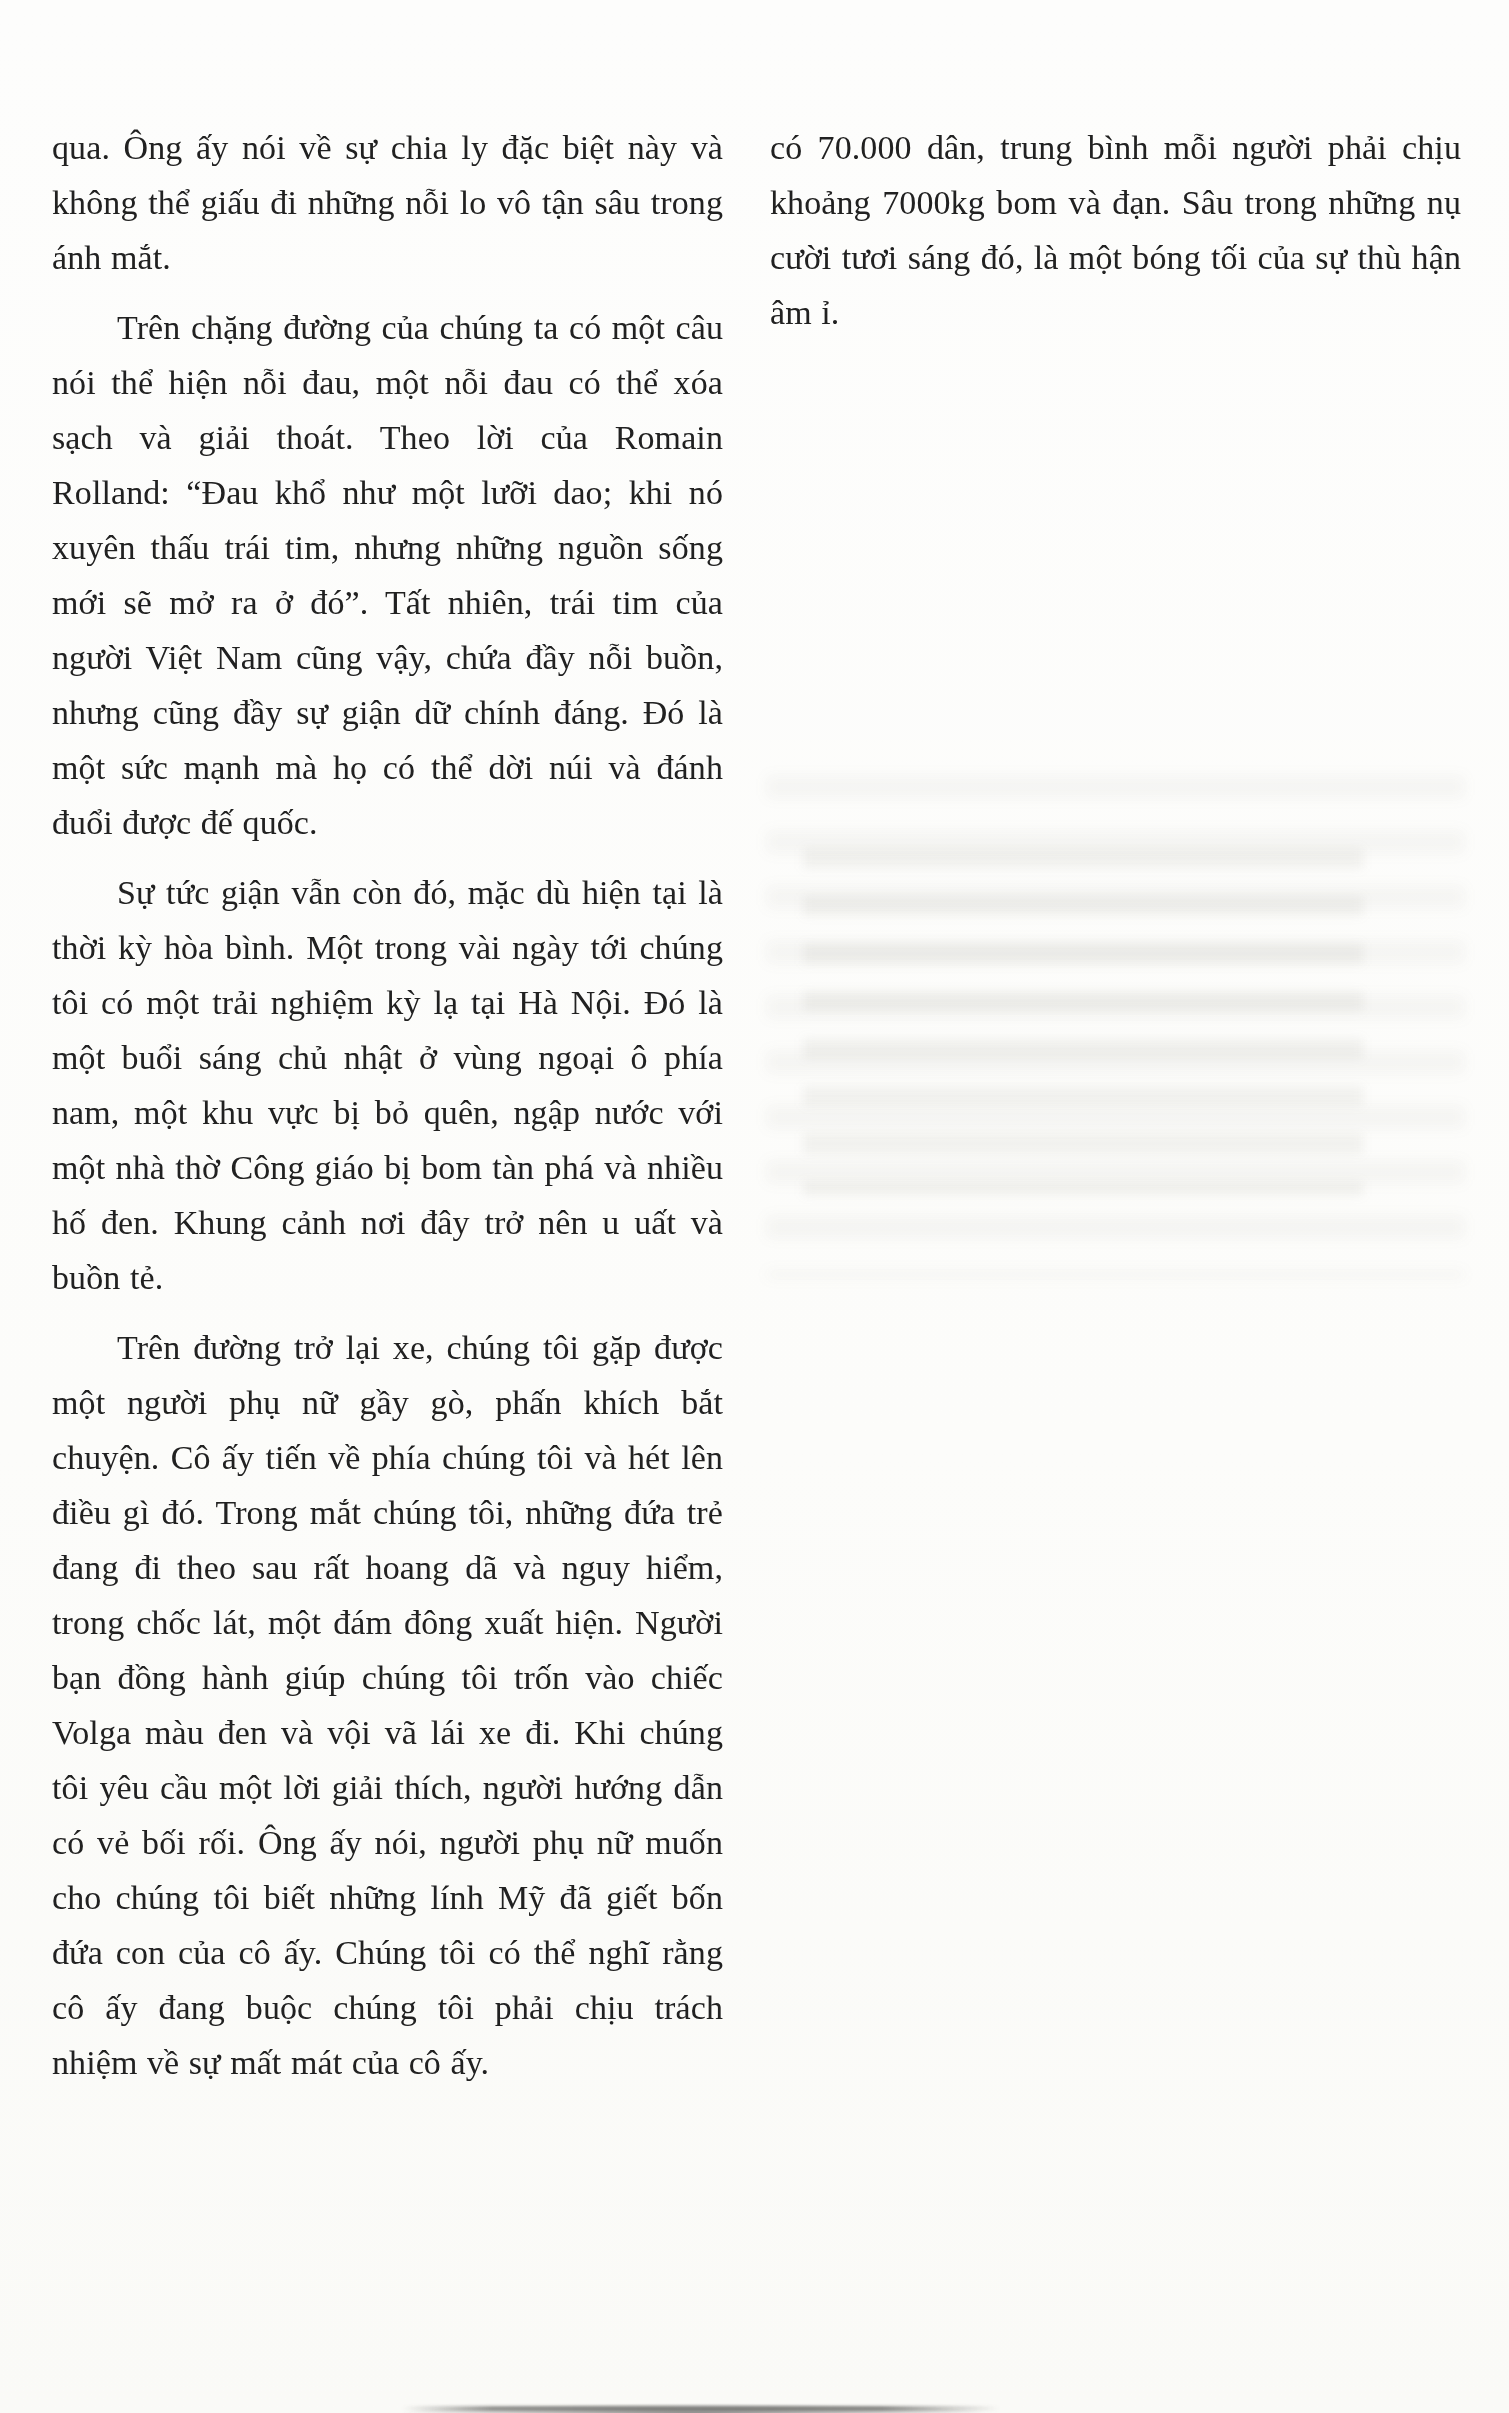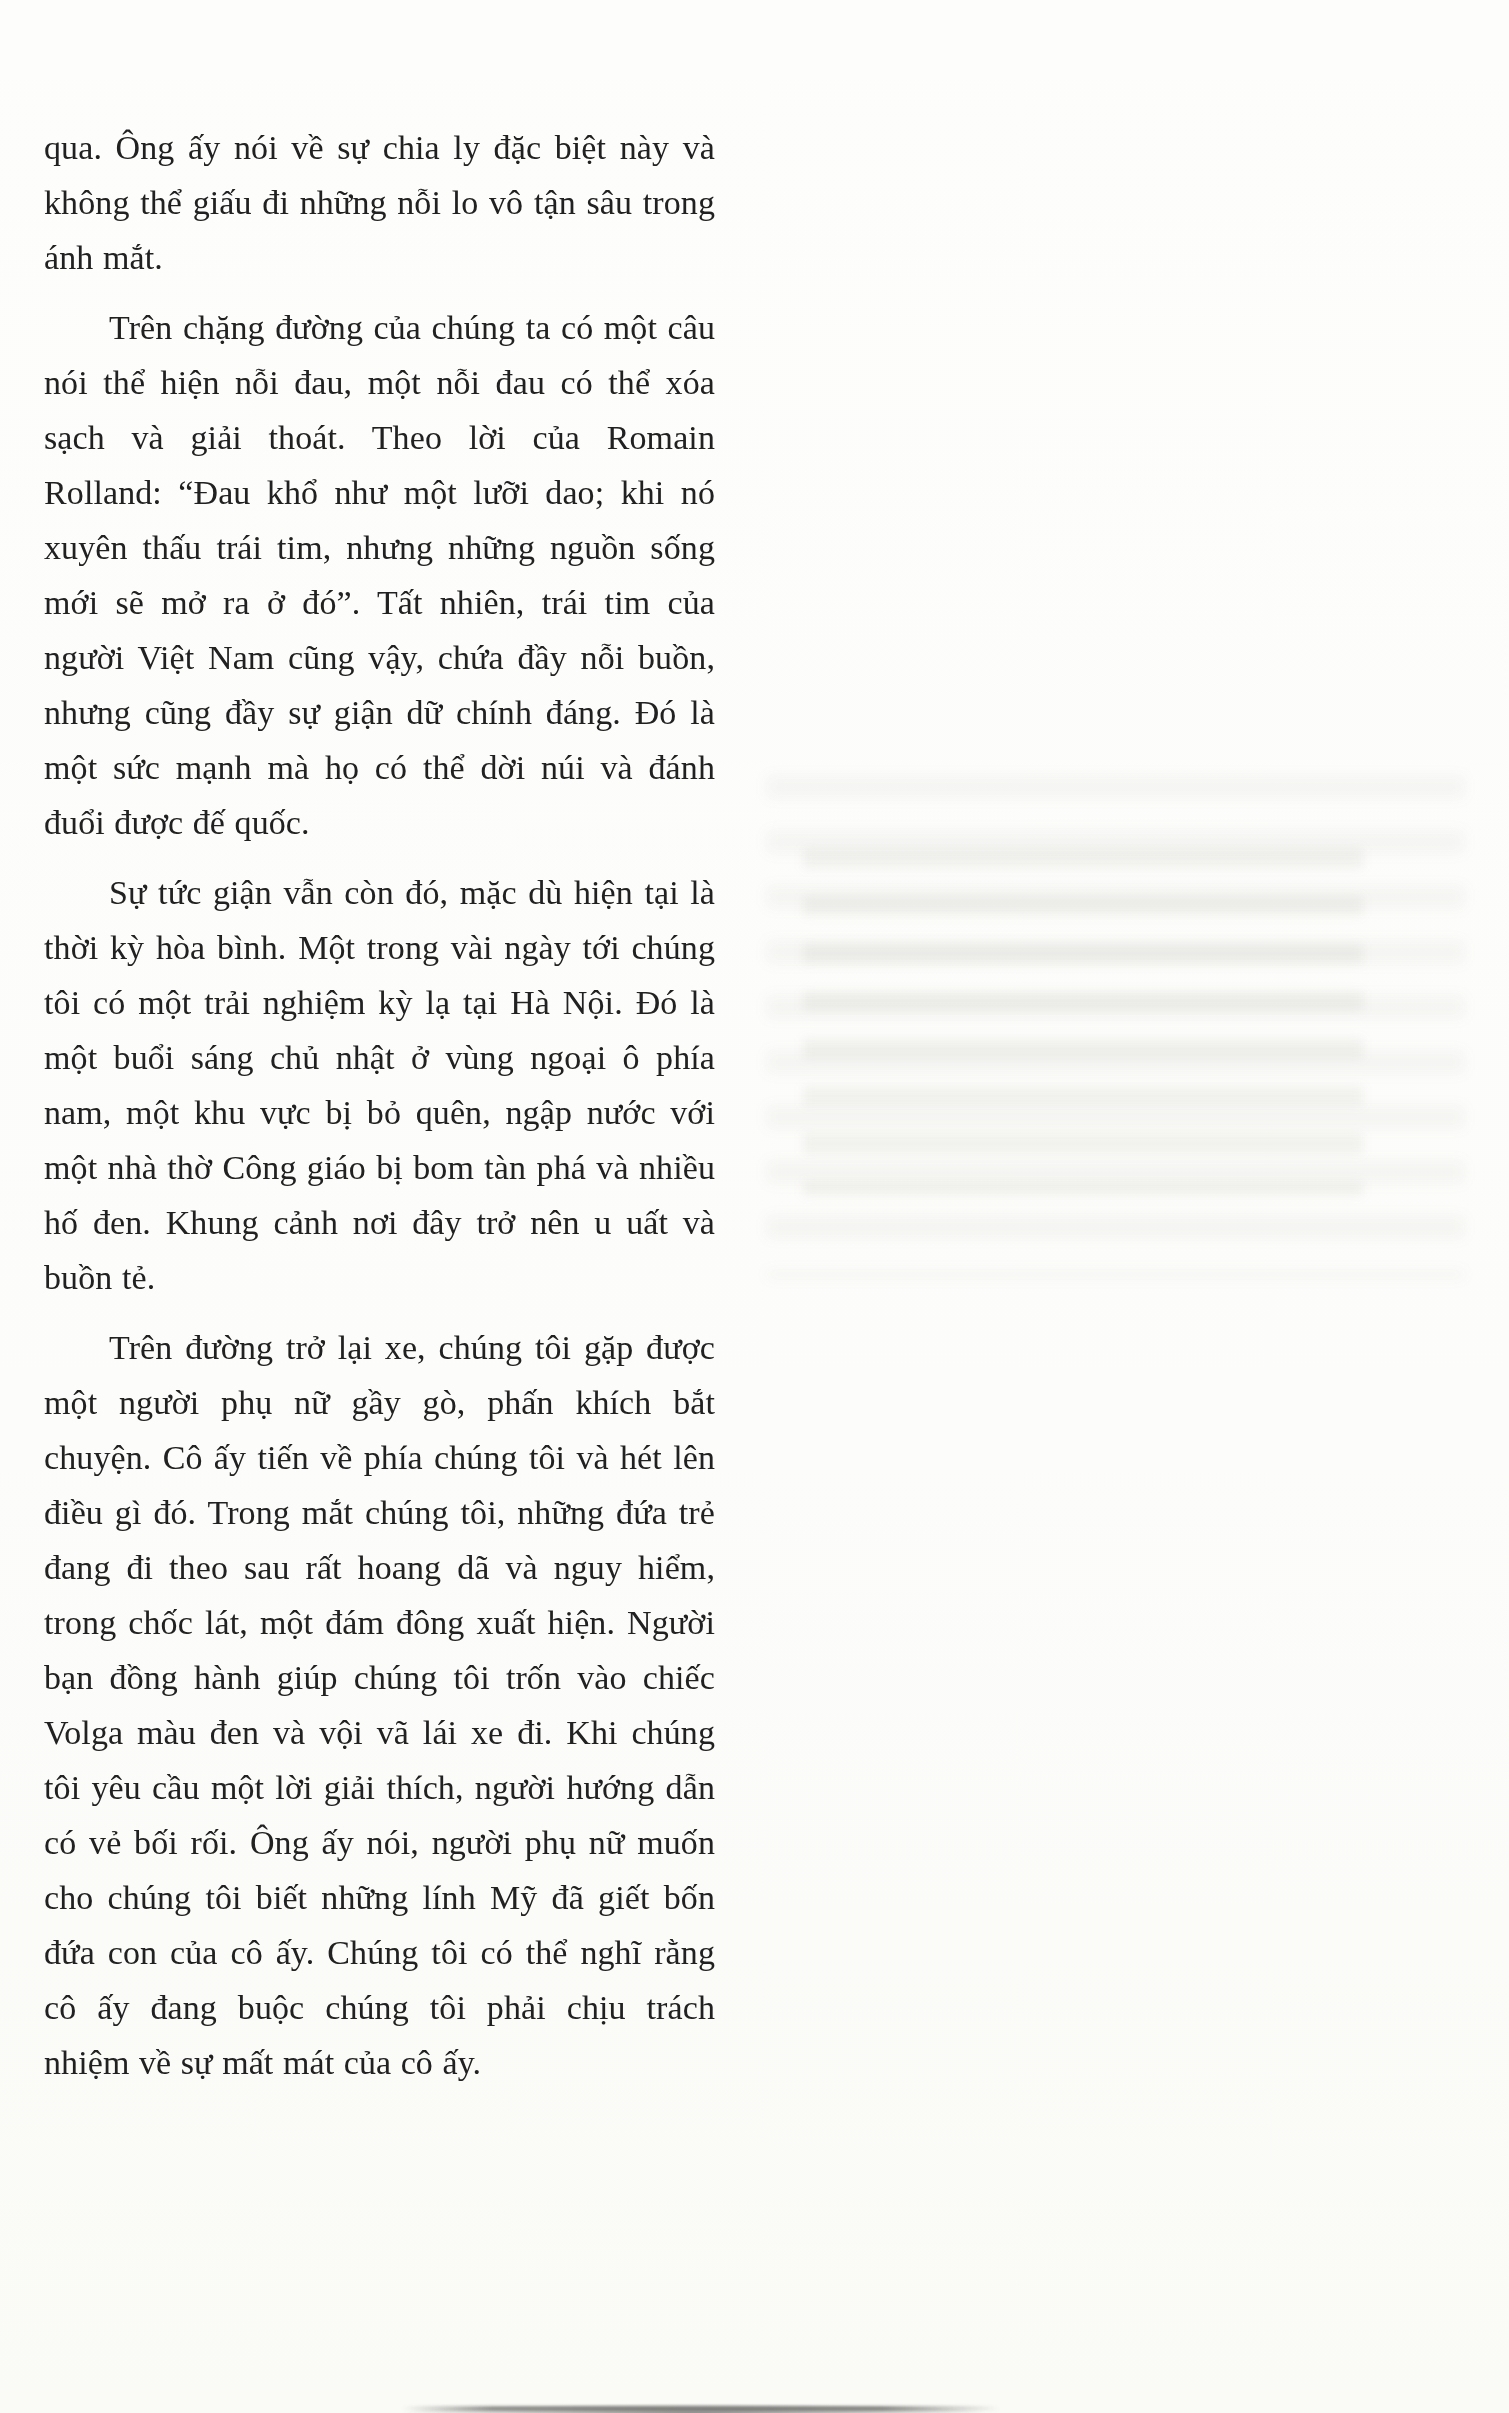--- a/index.html
+++ b/index.html
@@ -19,21 +19,21 @@
   .col {
     position: absolute;
     top: 120px;
     text-align: justify;
     font-size: 34px;
     line-height: 55px;
     letter-spacing: 0.1px;
     word-spacing: 0.9px;
   }
   .col-left {
-    left: 44px;
+    left: 52px;
     width: 671px;
     font-family: Liberation Serif, serif;
   }
   .col-right {
     left: 770px;
     width: 691px;
   }
   .para {
     margin: 0 0 15px 0;
     text-indent: 65px;
@@ -96,20 +96,23 @@
 
 <div class="page">
 
   <div class="col col-left">
     <p class="para no-indent">qua. Ông ấy nói về sự chia ly đặc biệt này và không thể giấu đi những nỗi lo vô tận sâu trong ánh mắt.</p>
     <p class="para">Trên chặng đường của chúng ta có một câu nói thể hiện nỗi đau, một nỗi đau có thể xóa sạch và giải thoát. Theo lời của Romain Rolland: “Đau khổ như một lưỡi dao; khi nó xuyên thấu trái tim, nhưng những nguồn sống mới sẽ mở ra ở đó”. Tất nhiên, trái tim của người Việt Nam cũng vậy, chứa đầy nỗi buồn, nhưng cũng đầy sự giận dữ chính đáng. Đó là một sức mạnh mà họ có thể dời núi và đánh đuổi được đế quốc.</p>
     <p class="para">Sự tức giận vẫn còn đó, mặc dù hiện tại là thời kỳ hòa bình. Một trong vài ngày tới chúng tôi có một trải nghiệm kỳ lạ tại Hà Nội. Đó là một buổi sáng chủ nhật ở vùng ngoại ô phía nam, một khu vực bị bỏ quên, ngập nước với một nhà thờ Công giáo bị bom tàn phá và nhiều hố đen. Khung cảnh nơi đây trở nên u uất và buồn tẻ.</p>
     <p class="para">Trên đường trở lại xe, chúng tôi gặp được một người phụ nữ gầy gò, phấn khích bắt chuyện. Cô ấy tiến về phía chúng tôi và hét lên điều gì đó. Trong mắt chúng tôi, những đứa trẻ đang đi theo sau rất hoang dã và nguy hiểm, trong chốc lát, một đám đông xuất hiện. Người bạn đồng hành giúp chúng tôi trốn vào chiếc Volga màu đen và vội vã lái xe đi. Khi chúng tôi yêu cầu một lời giải thích, người hướng dẫn có vẻ bối rối. Ông ấy nói, người phụ nữ muốn cho chúng tôi biết những lính Mỹ đã giết bốn đứa con của cô ấy. Chúng tôi có thể nghĩ rằng cô ấy đang buộc chúng tôi phải chịu trách nhiệm về sự mất mát của cô ấy.</p>
   </div>
 
+  <div class="col col-right">
+    <p class="para no-indent">có 70.000 dân, trung bình mỗi người phải chịu khoảng 7000kg bom và đạn. Sâu trong những nụ cười tươi sáng đó, là một bóng tối của sự thù hận âm ỉ.</p>
+  </div>
 
   <div class="bleed"></div>
   <div class="bleed2"></div>
   <div class="bottom-edge"></div>
   <div class="bottom-line"></div>
 
 </div>
 
 
 </body></html>

